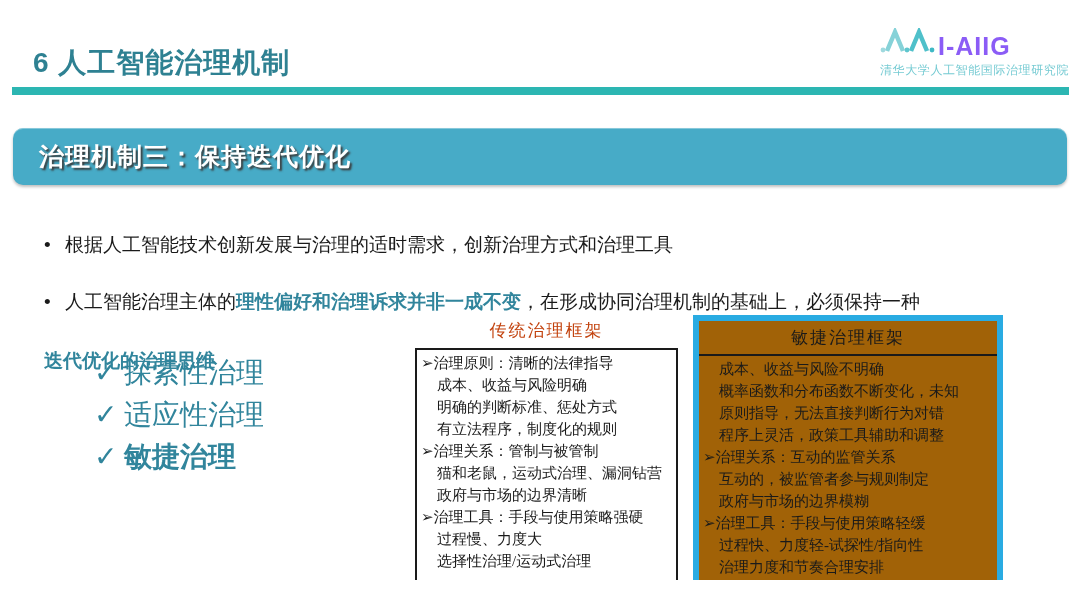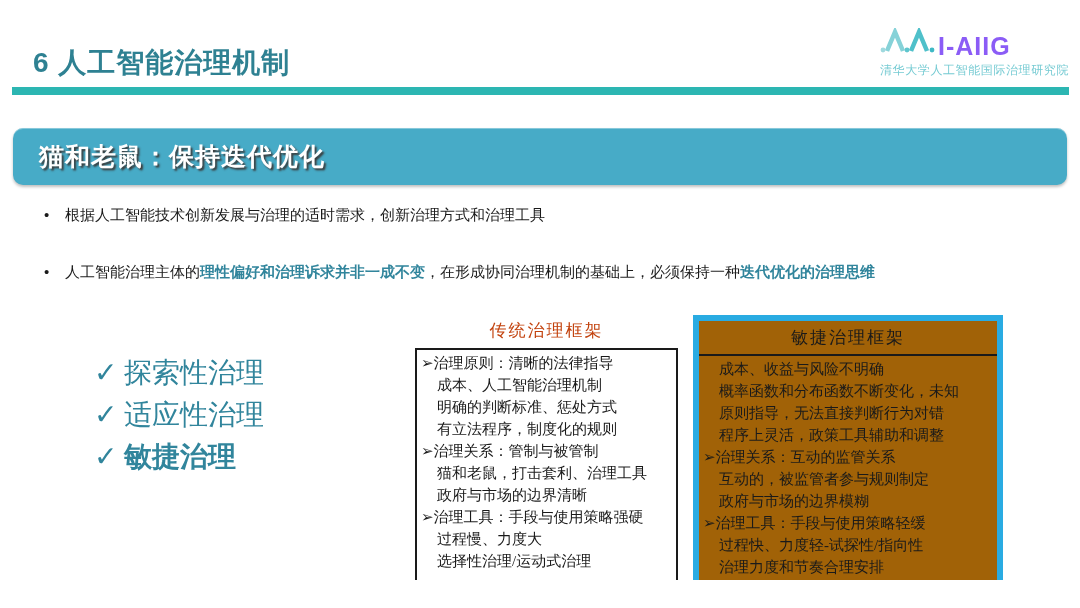--- a/index.html
+++ b/index.html
@@ -16,21 +16,21 @@
   .logo-brand{font-size:25px;font-weight:bold;color:#8b5cf6;letter-spacing:1px;line-height:24px;}
   .logo-subtitle{margin-top:4px;font-size:12px;color:#76CBD3;letter-spacing:0.6px;white-space:nowrap;}
 
   
   .banner{position:absolute;left:13px;top:128px;width:1054px;height:57px;background:#47ABC7;
           border-radius:10px;box-shadow:0 2px 3px rgba(0,0,0,0.25), inset 0 1px 0 rgba(255,255,255,0.35);}
   .banner-text{margin-left:26px;line-height:57px;font-size:25px;font-weight:bold;color:#ffffff;
                text-shadow:2px 2px 2px #3a3a3a;letter-spacing:1px;}
 
   
-  .bullet{position:absolute;left:44px;color:#1a1a1a;font-size:15px;line-height:34px;}
+  .bullet{position:absolute;left:44px;color:#1a1a1a;font-size:19px;line-height:34px;margin-top:30px;}
   .bullet .dot{display:inline-block;width:21px;color:#1a1a1a;}
   .b1{top:198px;width:1000px;}
   .b2{top:242px;width:890px;line-height:59px;}
   .b3{top:322px;width:500px;}
   .hl{color:#31859C;font-weight:bold;}
 
   
   .checks{position:absolute;left:94px;top:352px;}
   .check-row{height:42px;line-height:42px;font-size:28px;color:#31859C;}
   .check-row .tick{display:inline-block;width:30px;color:#31859C;}
@@ -72,21 +72,21 @@
         </svg>
       </span>
       <span class="logo-brand">I-AIIG</span>
     </div>
     <div class="logo-subtitle">清华大学人工智能国际治理研究院</div>
   </div>
 
   <div class="title-rule"></div>
 
   <div class="banner">
-    <div class="banner-text">猫和老鼠：保持迭代优化</div>
+    <div class="banner-text">治理机制三：保持迭代优化</div>
   </div>
 
   <div class="bullet b1">
     <span class="dot">•</span><span>根据人工智能技术创新发展与治理的适时需求，创新治理方式和治理工具</span>
   </div>
 
   <div class="bullet b2">
     <span class="dot">•</span><span>人工智能治理主体的</span><span class="hl">理性偏好和治理诉求并非一成不变</span><span>，在形成协同治理机制的基础上，必须保持一种</span><span class="hl">迭代优化的治理思维</span>
   </div>
 
@@ -101,25 +101,25 @@
     <div class="check-row check-bold">
       <span class="tick">✓</span><span>敏捷治理</span>
     </div>
   </div>
 
   <div class="t-header left-h">传统治理框架</div>
 
   <div class="left-box">
     <div class="t-body">
       <div class="t-line lead">➢治理原则：清晰的法律指导</div>
-      <div class="t-line cont">成本、人工智能治理机制</div>
+      <div class="t-line cont">成本、收益与风险明确</div>
       <div class="t-line cont">明确的判断标准、惩处方式</div>
       <div class="t-line cont">有立法程序，制度化的规则</div>
       <div class="t-line lead">➢治理关系：管制与被管制</div>
-      <div class="t-line cont">猫和老鼠，打击套利、治理工具</div>
+      <div class="t-line cont">猫和老鼠，运动式治理、漏洞钻营</div>
       <div class="t-line cont">政府与市场的边界清晰</div>
       <div class="t-line lead">➢治理工具：手段与使用策略强硬</div>
       <div class="t-line cont">过程慢、力度大</div>
       <div class="t-line cont">选择性治理/运动式治理</div>
     </div>
   </div>
 
   <div class="right-frame">
     <div class="right-inner-h">敏捷治理框架</div>
     <div class="t-body">

